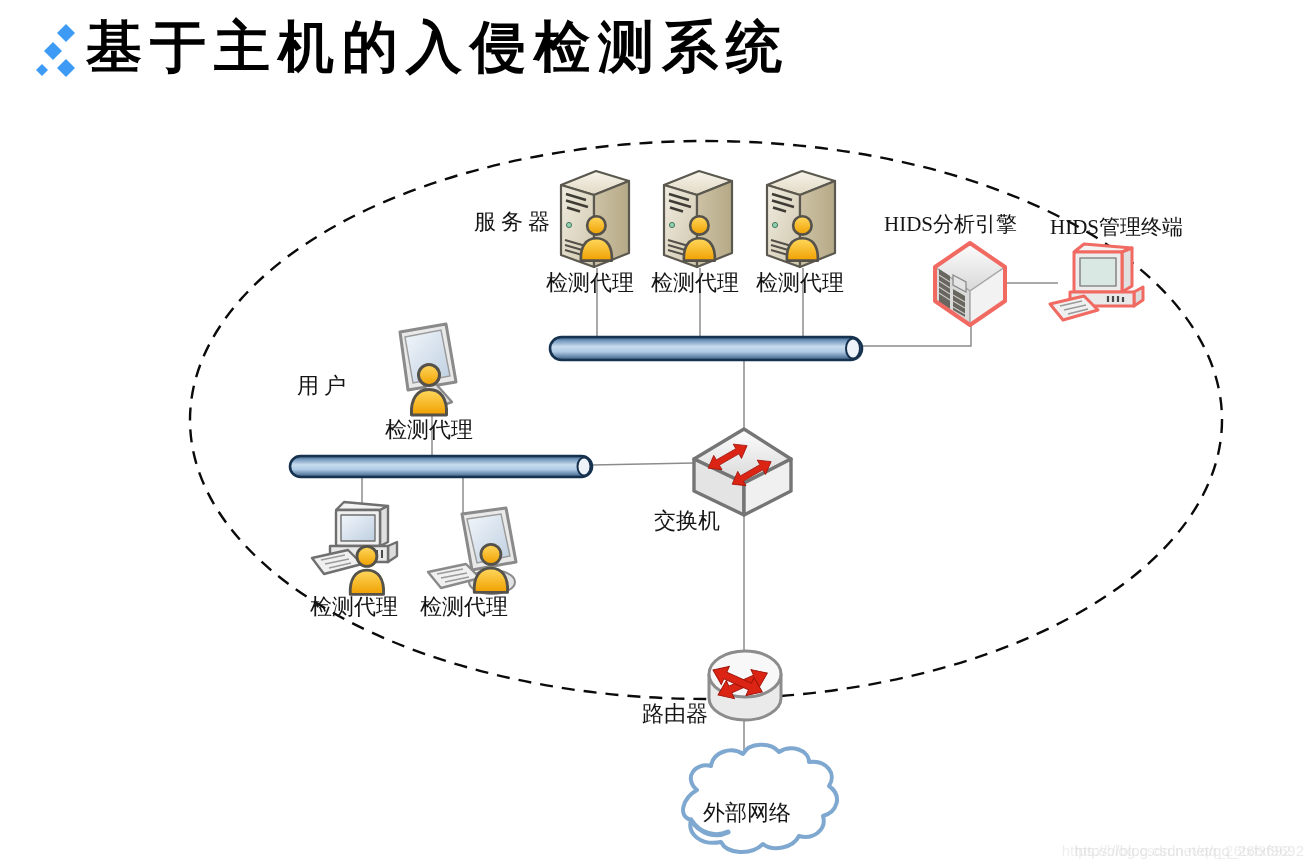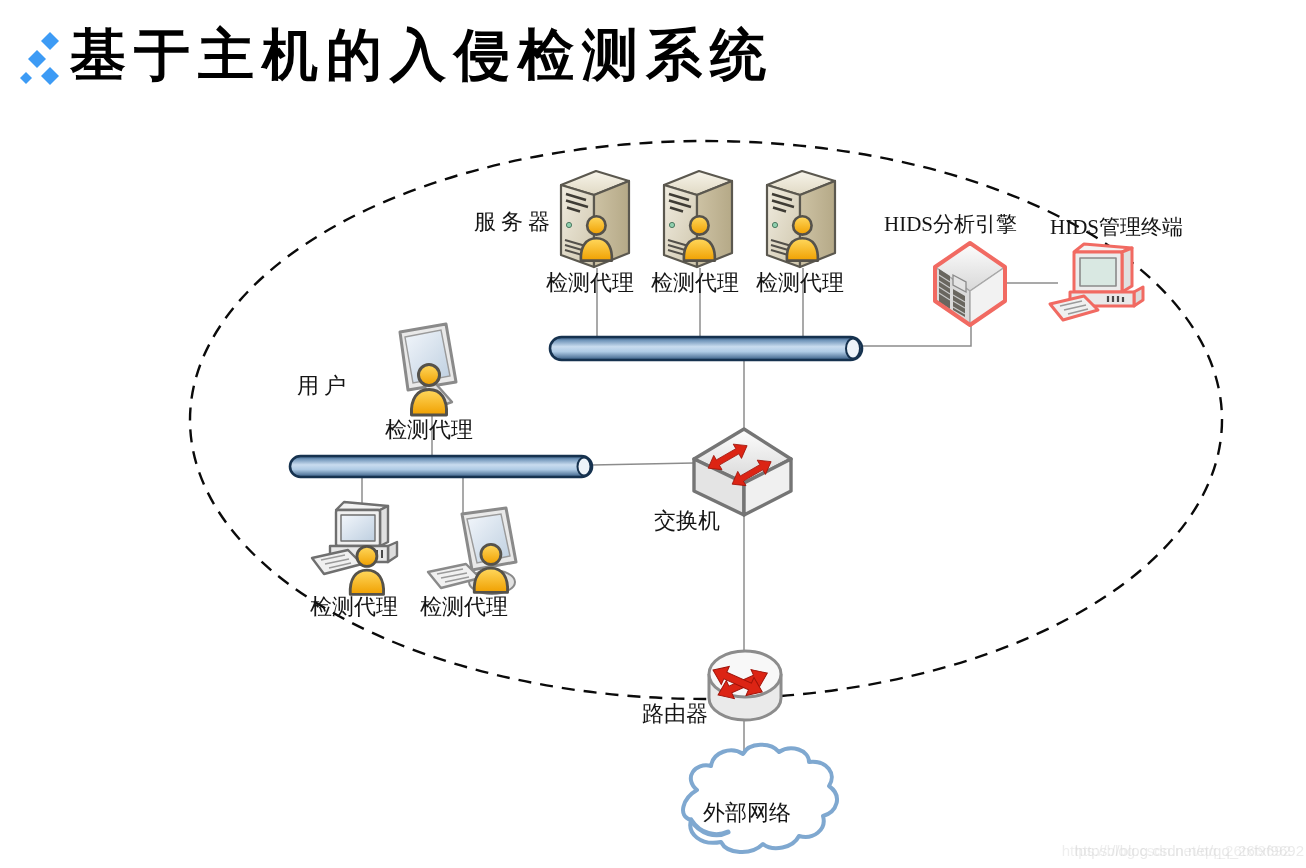--- a/index.html
+++ b/index.html
@@ -1,18 +1,18 @@
 <!DOCTYPE html>
 <html><head>
 <meta charset="utf-8">
 <style>
   html,body{margin:0;padding:0;background:#fff;}
   .slide{position:relative;width:1306px;height:868px;background:#ffffff;overflow:hidden;
          font-family:"Liberation Serif","DejaVu Serif",serif;}
-  .title-row{position:absolute;left:20px;top:10px;display:flex;align-items:center;gap:6px;height:74px;margin-top:8px;}
+  .title-row{position:absolute;left:36px;top:10px;display:flex;align-items:center;gap:6px;height:74px;}
   .title-row h1{margin:0;font-family:"Liberation Sans","DejaVu Sans",sans-serif;font-weight:bold;
                 font-size:56px;letter-spacing:8px;color:#000;line-height:1;white-space:nowrap;}
   .bullet{flex:0 0 auto;}
   svg.diagram{position:absolute;left:0;top:0;width:1306px;height:868px;}
   text.lbl{font-family:"Liberation Serif","DejaVu Serif",serif;font-size:22px;fill:#141414;}
   text.lbl-sp{letter-spacing:5px;}
   text.lbl-sm{font-size:21px;}
   .wm{position:absolute;right:2px;bottom:4px;height:22px;font-family:"Liberation Sans","DejaVu Sans",sans-serif;
       font-size:15px;color:#c9c9c9;}
   .wm span{position:absolute;right:0;top:0;white-space:nowrap;opacity:.38;}

